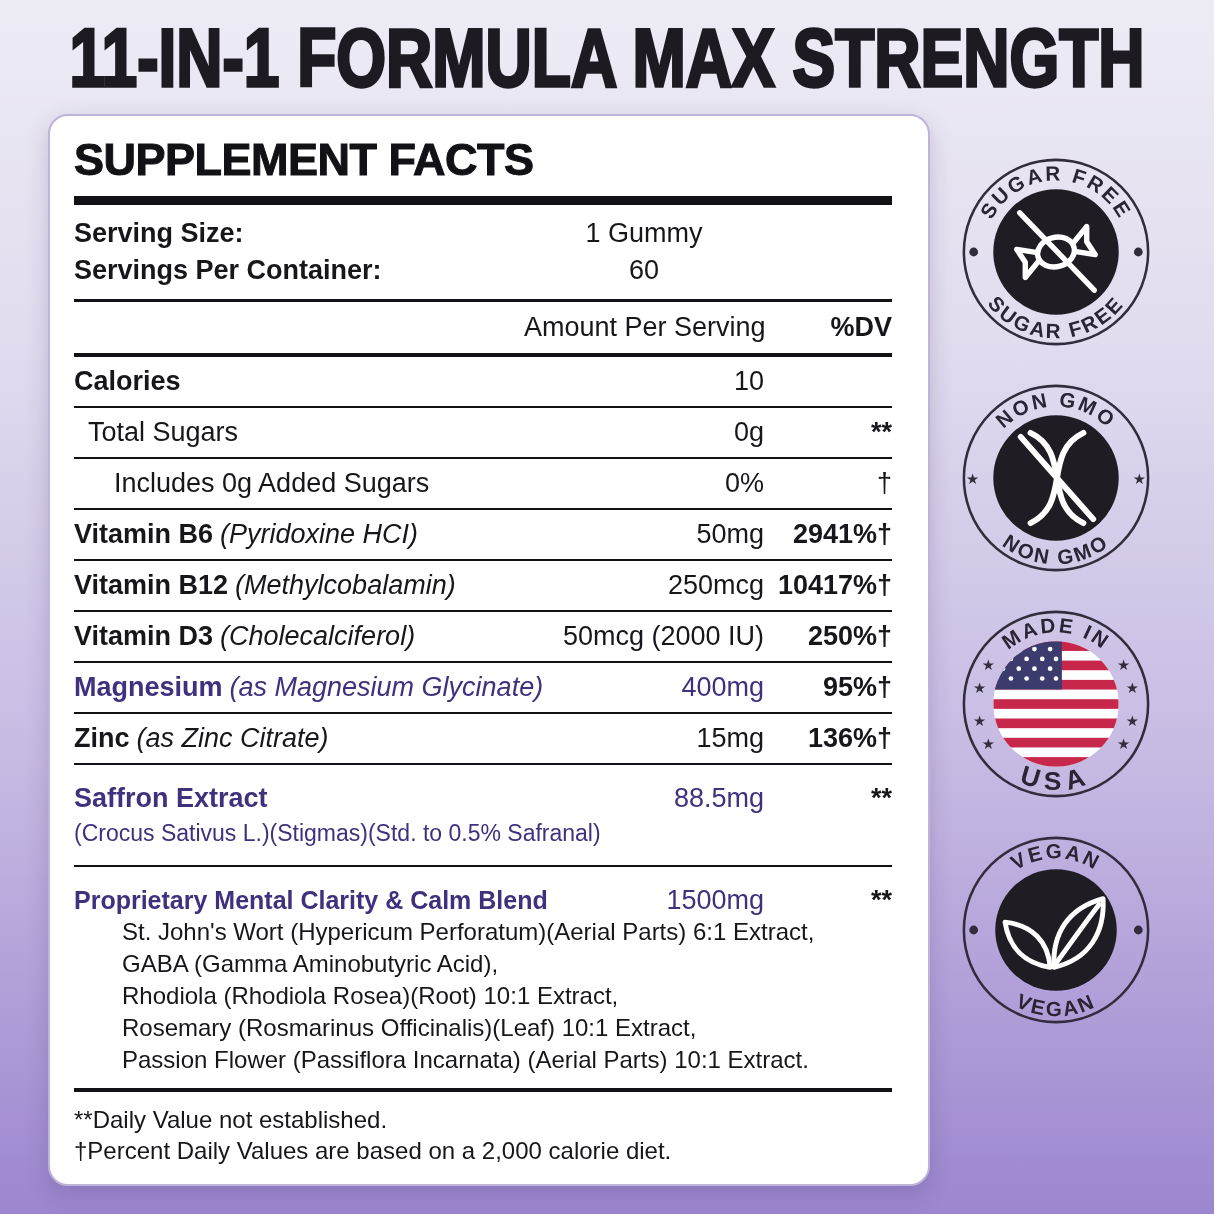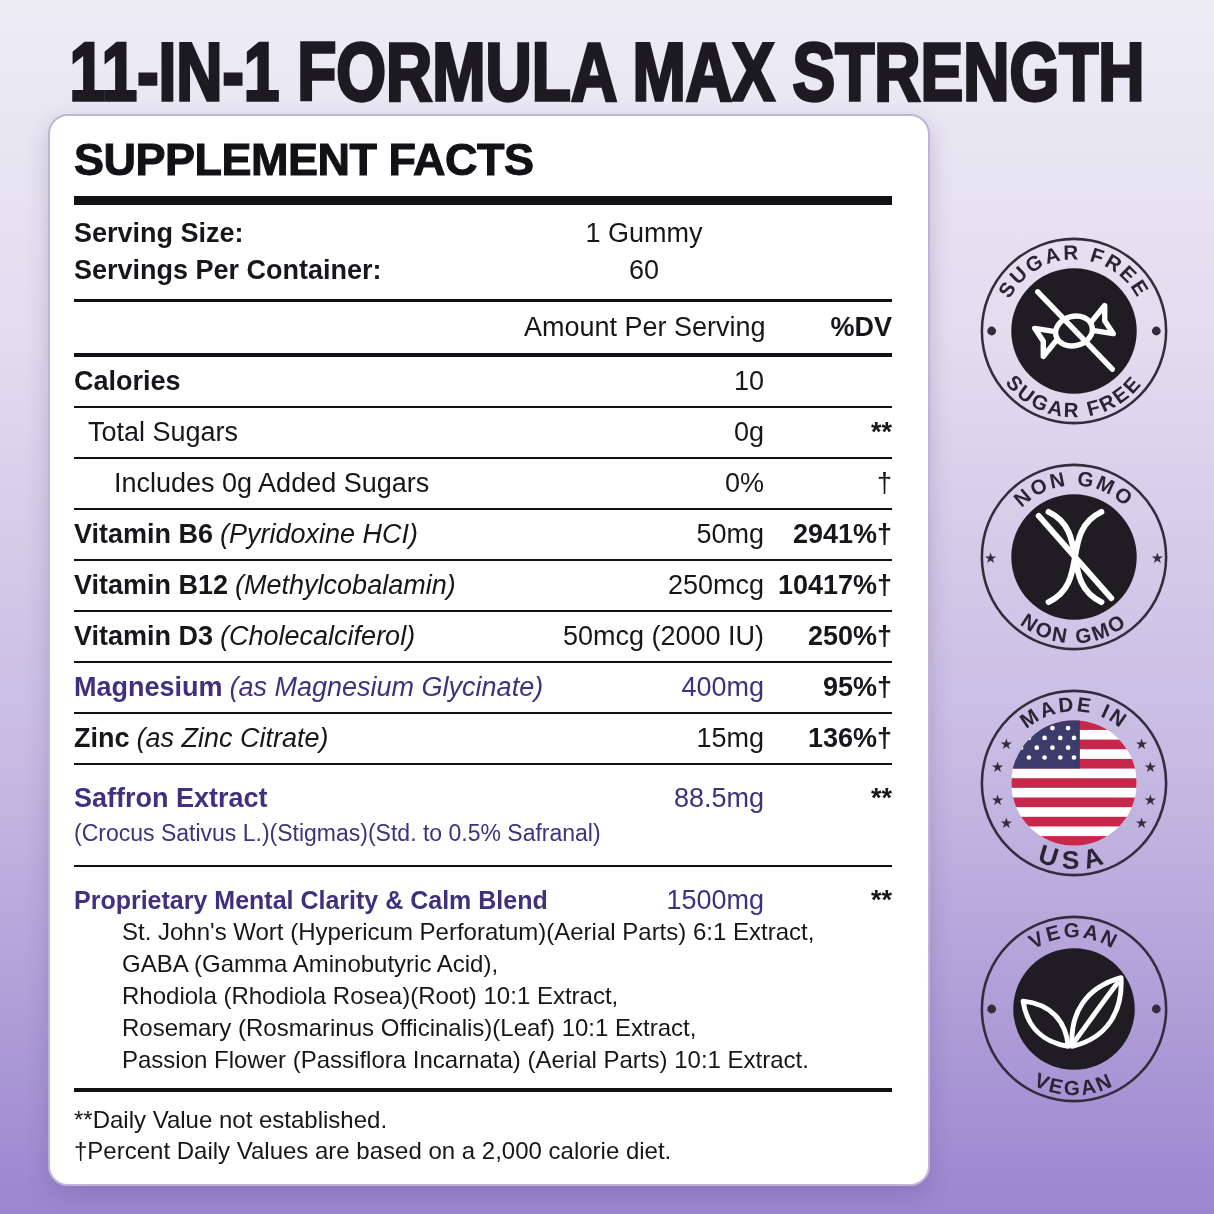--- a/index.html
+++ b/index.html
@@ -3,28 +3,28 @@
 <meta charset="utf-8">
 <style>
   * { box-sizing: border-box; margin: 0; padding: 0; }
   body { margin: 0; background: #8f7cc4; }
   .page {
     position: relative; width: 1214px; height: 1214px; overflow: hidden;
     background: linear-gradient(180deg, #EDECF5 0%, #E2DCEF 28%, #C7BBE3 62%, #9C86CF 100%);
     font-family: "Liberation Sans", sans-serif; color: #17161A;
   }
   
-  .title-wrap { height: 104px; padding-top: 24px; text-align: center; }
+  .title-wrap { height: 104px; padding-top: 10px; text-align: center; }
   .title {
     display: inline-block; font-size: 64px; font-weight: bold; color: #1D1A22;
     -webkit-text-stroke: 2.6px #1D1A22; letter-spacing: 0px;
     transform: scaleY(1.28); transform-origin: center top; white-space: nowrap;
   }
   
-  .content { display: flex; gap: 32px; padding: 10px 0 0 48px; align-items: center; }
+  .content { display: flex; gap: 14px; padding: 10px 0 0 48px; align-items: flex-start; }
   
   .facts {
     width: 882px; flex: none; background: #ffffff;
     border: 2px solid #BFB3D9; border-radius: 20px;
     padding: 14px 36px 14px 24px;
     box-shadow: 0 8px 22px rgba(70, 50, 110, 0.22);
   }
   .facts-heading { font-size: 45px; font-weight: bold; letter-spacing: -0.5px; color: #121116;
                    -webkit-text-stroke: 1px #121116; padding: 4px 0 10px 0; }
   .thickbar { height: 9px; background: #121116; margin-bottom: 10px; }

